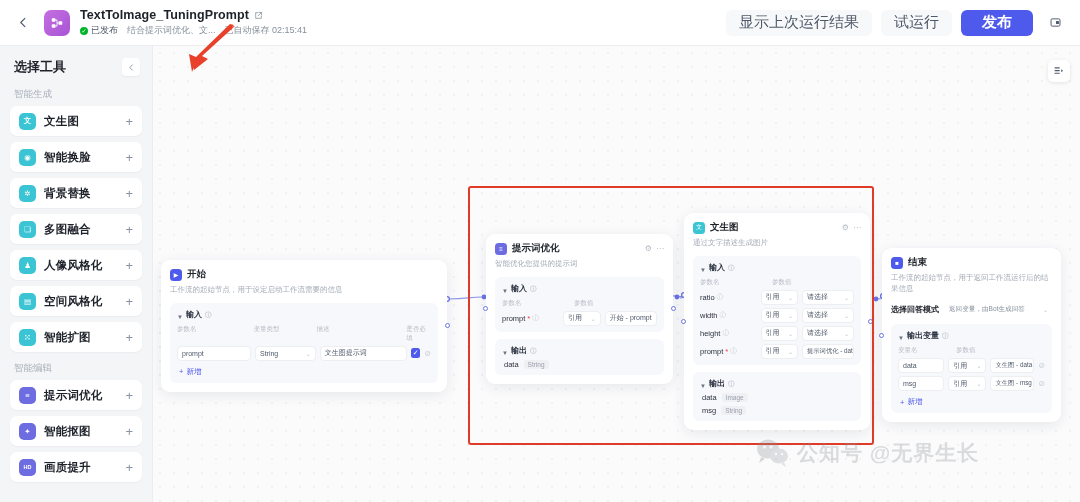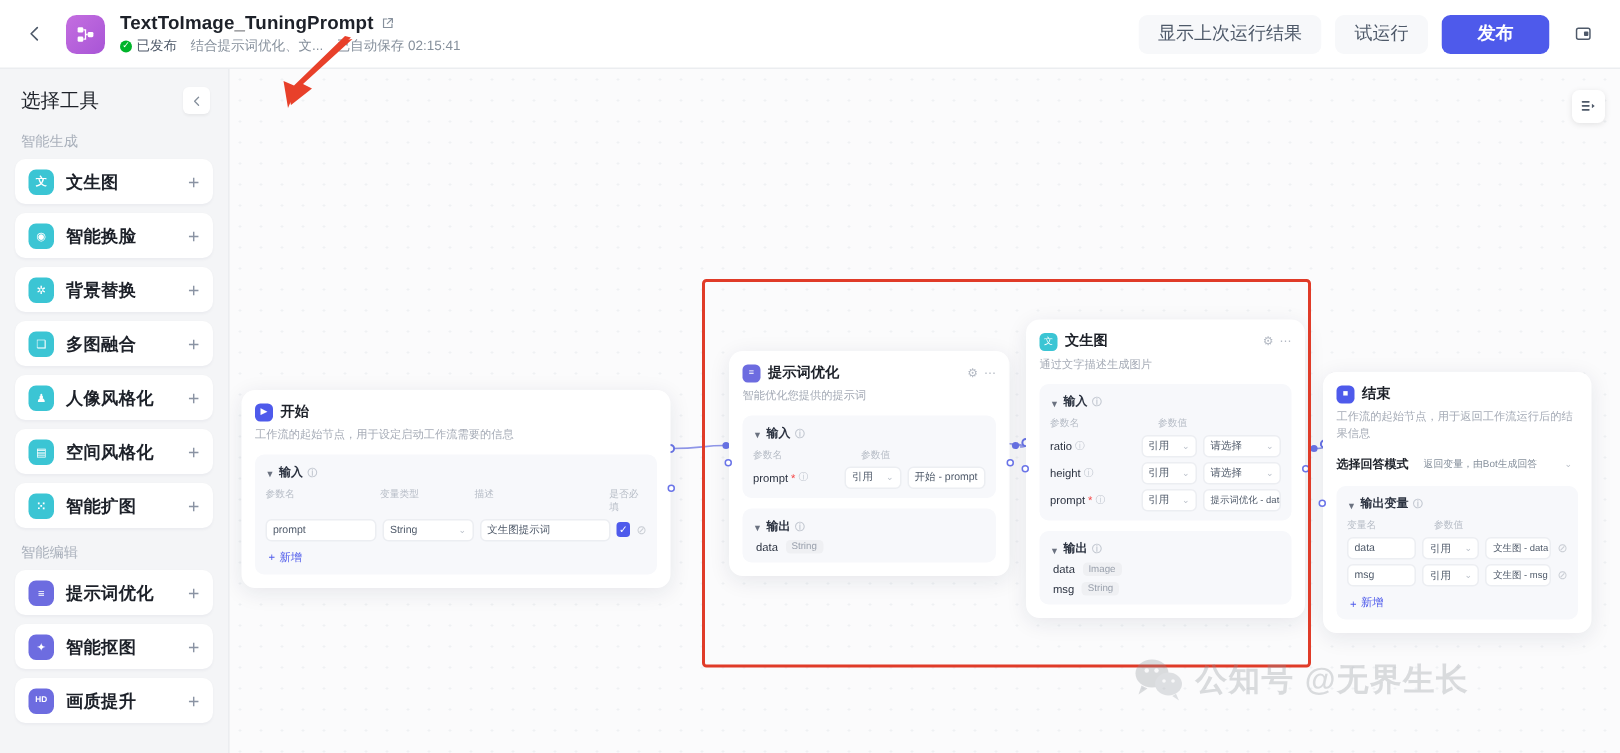--- a/index.html
+++ b/index.html
@@ -39,42 +39,42 @@
   .pub-badge { display: flex; align-items: center; gap: 3px; color: #4e5969; }
   .dot-ok {
     width: 8px; height: 8px; border-radius: 50%; background: #00b42a;
     display:flex; align-items:center; justify-content:center; color:#fff; font-size:6px;
   }
   .sub-desc { color: #86909c; max-width: 96px; overflow: hidden; text-overflow: ellipsis; white-space: nowrap; }
   .autosave { color: #86909c; }
 
   .header-right { margin-left: auto; display: flex; align-items: center; gap: 9px; padding-right: 12px; }
   .btn {
-    height: 26px; padding: 0 12px; border-radius: 6px; font-size: 12px;
+    height: 26px; padding: 0 12px; border-radius: 6px; font-size: 15px;
     display: flex; align-items: center; justify-content: center; cursor: pointer;
     border: 1px solid transparent; white-space: nowrap;
   }
   .btn-ghost { background: #f7f8fa; color: #4e5969; }
   .btn-primary { background: #4e5aeb; color: #fff; min-width: 72px; font-weight: bold; }
   .icon-btn {
     width: 26px; height: 26px; border-radius: 6px; display: flex;
     align-items: center; justify-content: center; cursor: pointer; color: #4e5969;
   }
 
   
   .sidebar {
     position: absolute; top: 46px; left: 0; width: 153px; height: 456px;
     background: #f4f5f7; overflow: hidden; z-index: 30;
     border-right: 1px solid #ebedf0;
   }
   .side-head {
     display: flex; align-items: center; justify-content: space-between;
     padding: 12px 12px 8px 14px;
   }
-  .side-title { font-size: 13px; font-weight: normal; color: #1d2129; }
+  .side-title { font-size: 13px; font-weight: bold; color: #1d2129; }
   .collapse-btn {
     width: 18px; height: 18px; border-radius: 4px; background: #fff;
     display: flex; align-items: center; justify-content: center;
     color: #86909c; cursor: pointer; font-size: 9px;
     box-shadow: 0 1px 2px rgba(0,0,0,.05);
   }
   .group-label { font-size: 9.5px; color: #a9b0bb; padding: 4px 0 5px 14px; }
   .tool-item {
     margin: 0 10px 6px 10px; height: 30px; background: #fff; border-radius: 7px;
     display: flex; align-items: center; padding: 0 9px; cursor: pointer;
@@ -434,20 +434,34 @@
           <span>输入</span>
           <span class="q">ⓘ</span>
         </div>
         <div class="col-heads">
           <span style="width:72px">参数名</span>
           <span>参数值</span>
         </div>
         <div class="row">
           <span class="pname" style="width:70px">
             <span>ratio</span>
+              <span class="q">ⓘ</span>
+          </span>
+          <span class="fld" style="width:44px">
+            <span>引用</span>
+              <span class="cv">⌄</span>
+          </span>
+          <span class="fld" style="width:62px">
+            <span>请选择</span>
+              <span class="cv">⌄</span>
+          </span>
+        </div>
+        <div class="row">
+          <span class="pname" style="width:70px">
+            <span>width</span>
               <span class="q">ⓘ</span>
           </span>
           <span class="fld" style="width:44px">
             <span>引用</span>
               <span class="cv">⌄</span>
           </span>
           <span class="fld" style="width:62px">
             <span>请选择</span>
               <span class="cv">⌄</span>
           </span>

